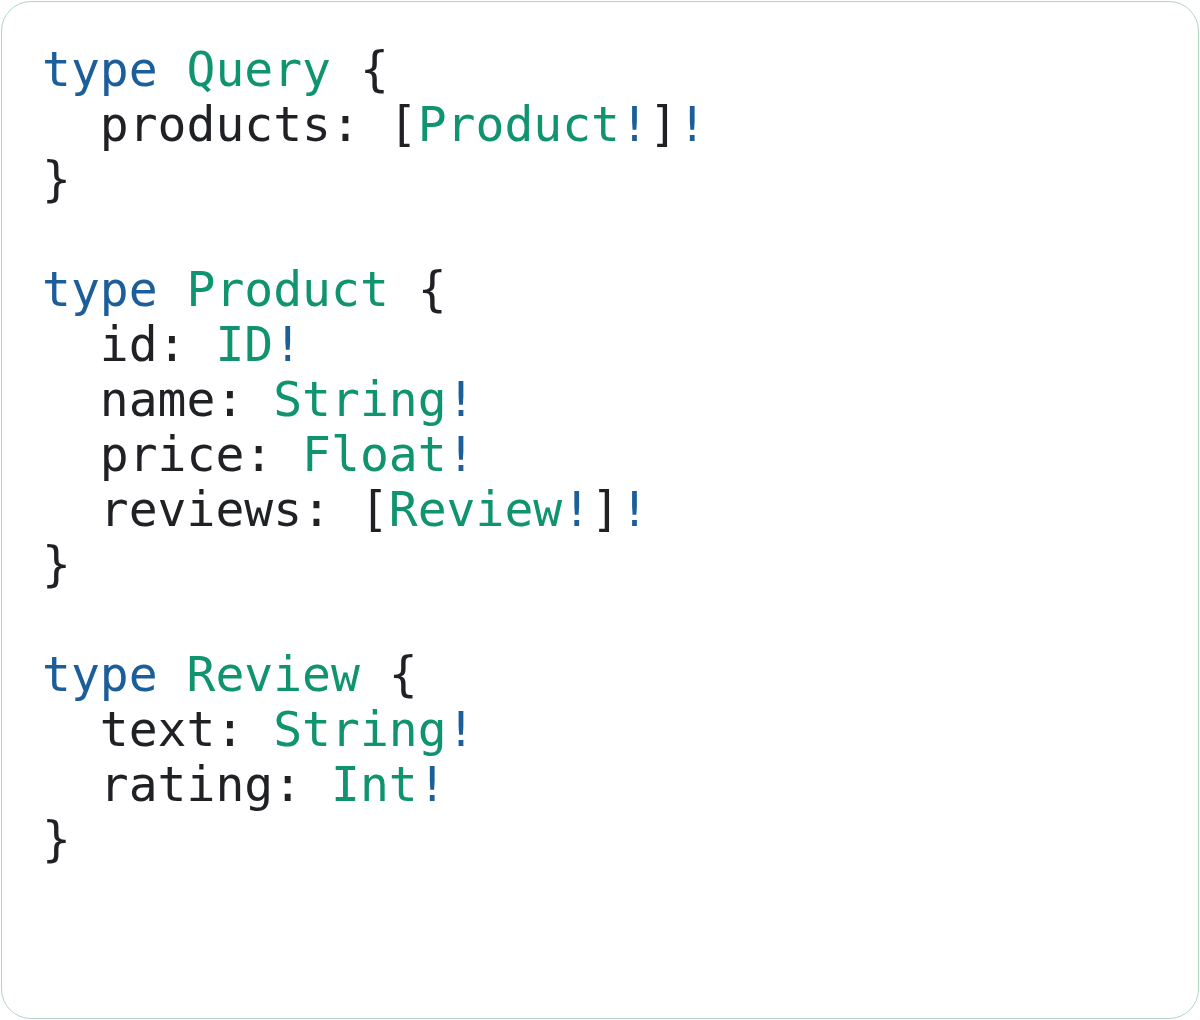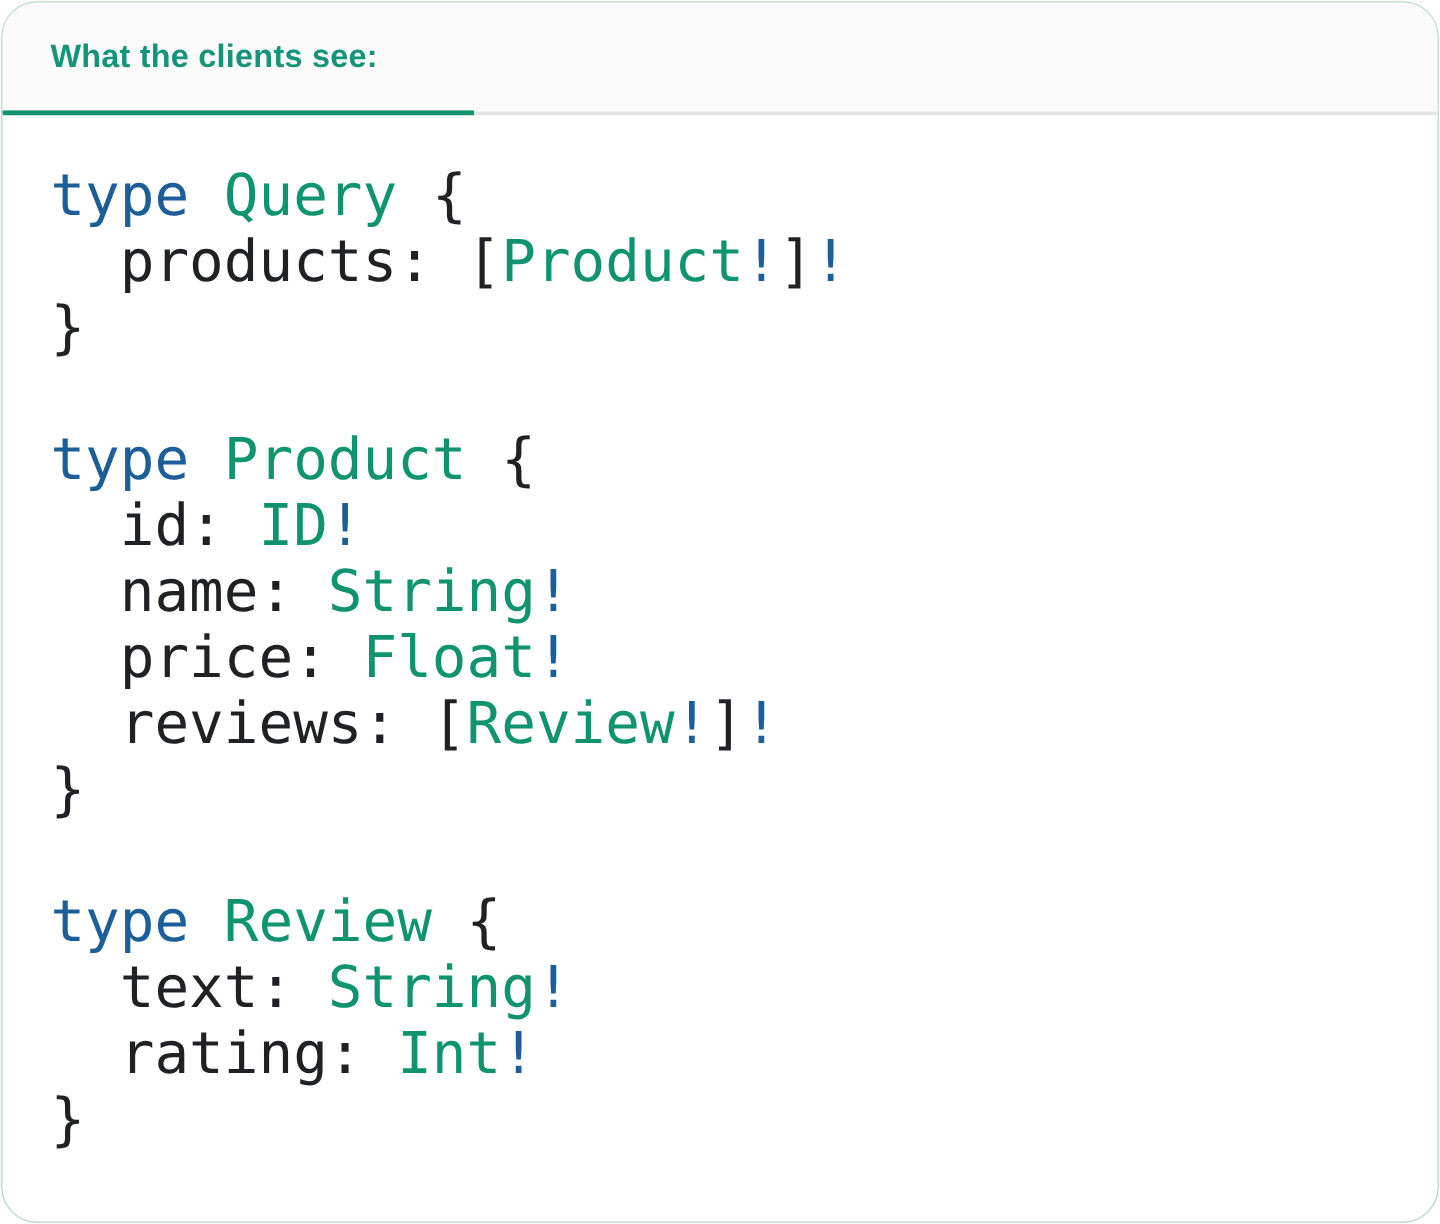--- a/index.html
+++ b/index.html
@@ -60,20 +60,14 @@
   .code-line{min-height:55px;}
   .tok-kw{color:var(--keyword-blue);}
   .tok-type{color:var(--type-green);}
   .tok-bang{color:var(--keyword-blue);}
   .tok-plain{color:var(--plain-dark);}
 </style>
 </head>
 <body>
 
 <div class="card">
-  <div class="tabbar">
-    <div class="tab">
-      <span class="tab-label">What the clients see:</span>
-    </div>
-    <div class="tab-underline"></div>
-  </div>
   <div class="code"><div class="code-line"><span class="tok-kw">type</span><span class="tok-plain"> </span><span class="tok-type">Query</span><span class="tok-plain"> {</span></div><div class="code-line"><span class="tok-plain">  products: [</span><span class="tok-type">Product</span><span class="tok-bang">!</span><span class="tok-plain">]</span><span class="tok-bang">!</span></div><div class="code-line"><span class="tok-plain">}</span></div><div class="code-line">&nbsp;</div><div class="code-line"><span class="tok-kw">type</span><span class="tok-plain"> </span><span class="tok-type">Product</span><span class="tok-plain"> {</span></div><div class="code-line"><span class="tok-plain">  id: </span><span class="tok-type">ID</span><span class="tok-bang">!</span></div><div class="code-line"><span class="tok-plain">  name: </span><span class="tok-type">String</span><span class="tok-bang">!</span></div><div class="code-line"><span class="tok-plain">  price: </span><span class="tok-type">Float</span><span class="tok-bang">!</span></div><div class="code-line"><span class="tok-plain">  reviews: [</span><span class="tok-type">Review</span><span class="tok-bang">!</span><span class="tok-plain">]</span><span class="tok-bang">!</span></div><div class="code-line"><span class="tok-plain">}</span></div><div class="code-line">&nbsp;</div><div class="code-line"><span class="tok-kw">type</span><span class="tok-plain"> </span><span class="tok-type">Review</span><span class="tok-plain"> {</span></div><div class="code-line"><span class="tok-plain">  text: </span><span class="tok-type">String</span><span class="tok-bang">!</span></div><div class="code-line"><span class="tok-plain">  rating: </span><span class="tok-type">Int</span><span class="tok-bang">!</span></div><div class="code-line"><span class="tok-plain">}</span></div></div>
 </div>
 
 </body></html>

